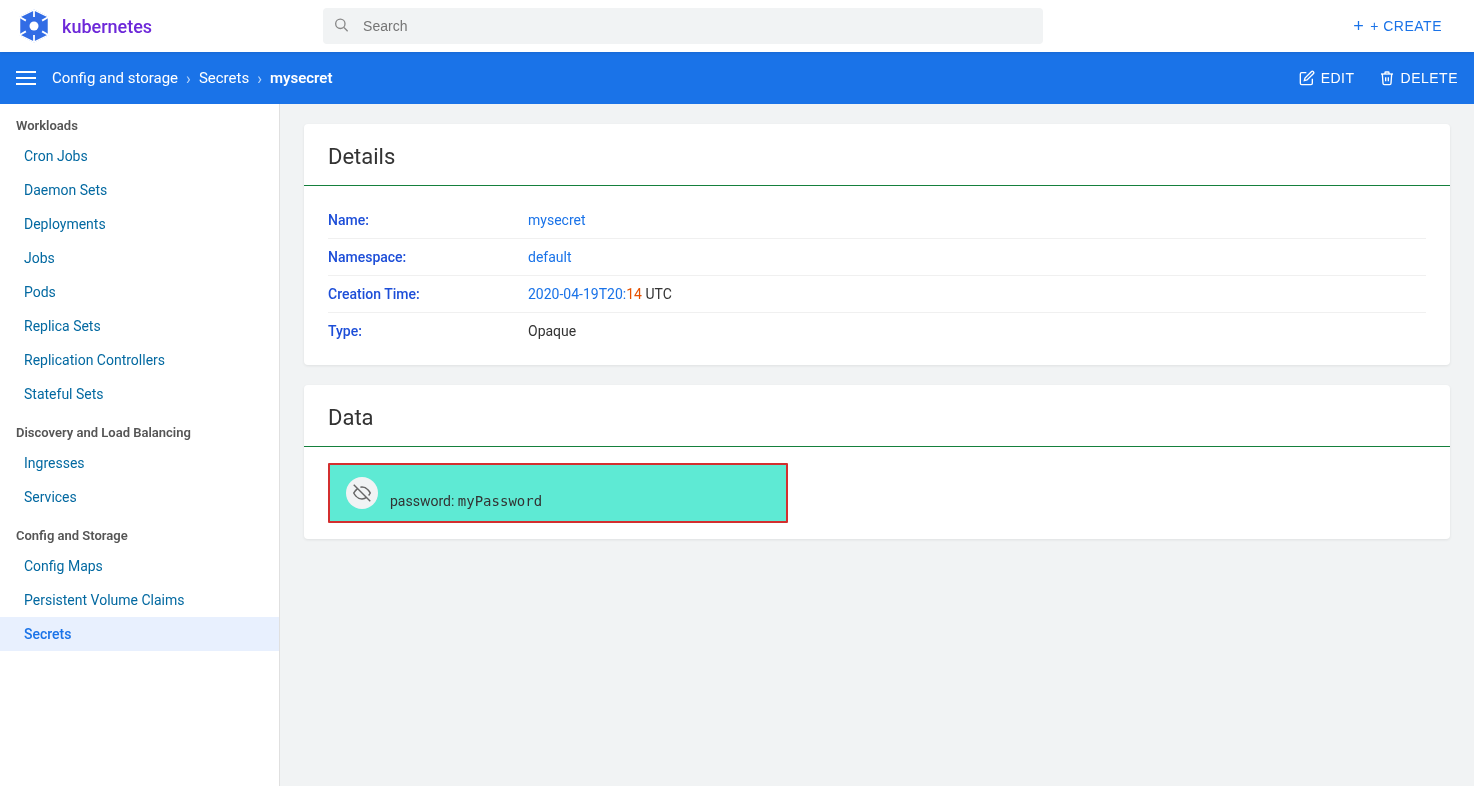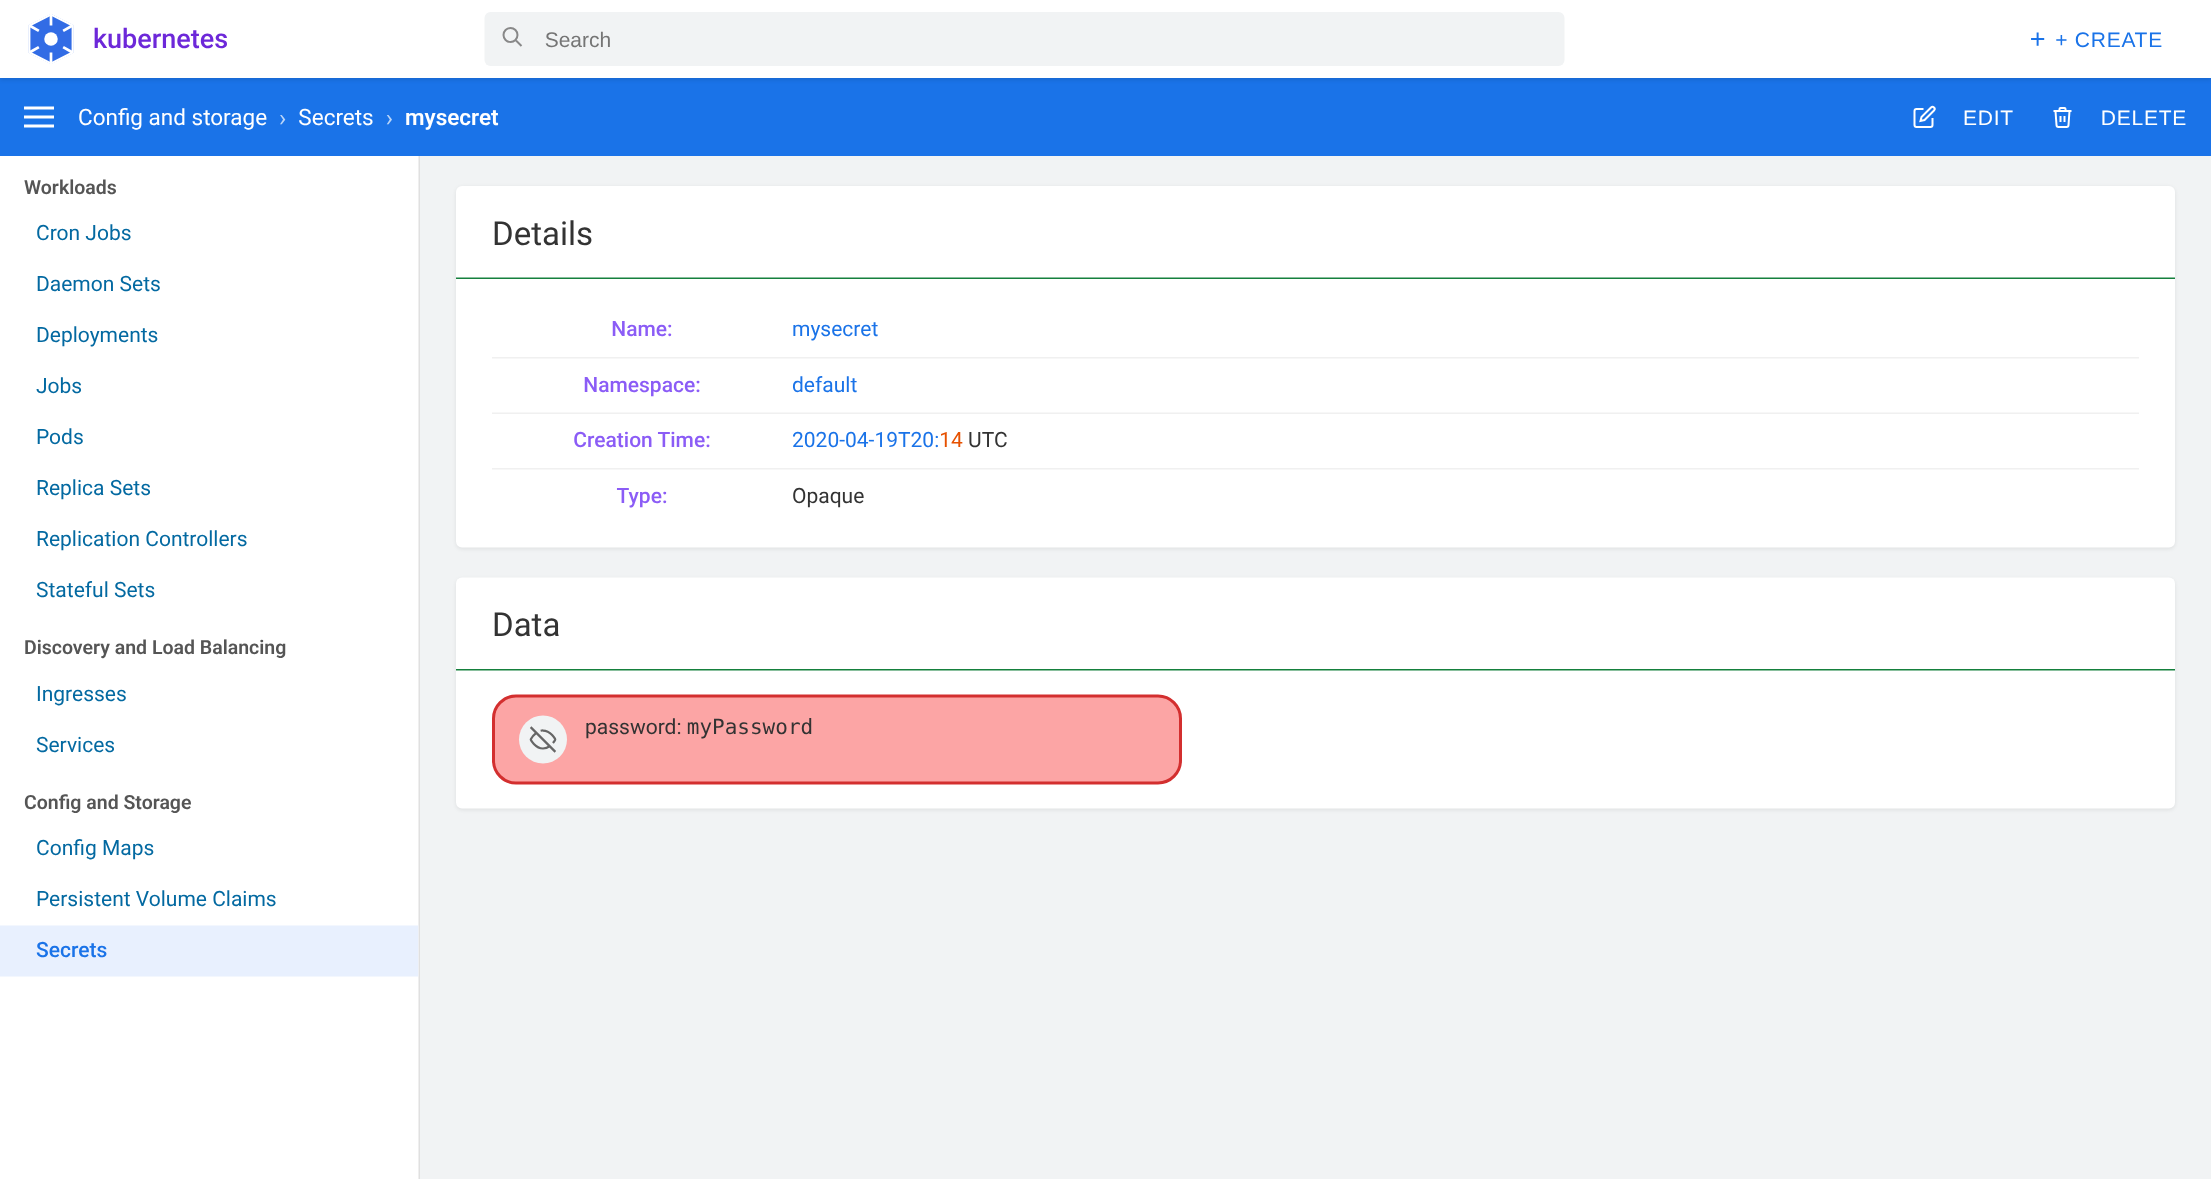--- a/index.html
+++ b/index.html
@@ -111,21 +111,21 @@
     }
     .breadcrumb-actions {
       margin-left: auto;
       display: flex;
       align-items: center;
       gap: 24px;
     }
     .action-btn {
       display: flex;
       align-items: center;
-      gap: 18px;
+      gap: 6px;
       background: none;
       border: none;
       color: #fff;
       cursor: pointer;
       font-size: 14px;
       font-weight: 500;
       letter-spacing: 0.5px;
     }
 
     
@@ -189,42 +189,41 @@
     }
     .detail-row {
       display: flex;
       padding: 10px 0;
       border-bottom: 1px solid #f0f0f0;
       align-items: flex-start;
     }
     .detail-row:last-child { border-bottom: none; }
     .detail-label {
       font-weight: 500;
-      color: #8b5cf6;
+      color: #1d4ed8;
       width: 200px;
       flex-shrink: 0;
-      text-align: center;
     }
     .detail-value {
       color: #333;
     }
     .detail-value.link-blue { color: #1a73e8; }
 
     
     .data-card-body {
       padding: 16px 24px;
     }
     .secret-data-item {
       display: flex;
-      align-items: flex-start;
+      align-items: flex-end;
       gap: 12px;
       border: 2px solid #d32f2f;
-      border-radius: 16px;
+      border-radius: 1px;
       padding: 12px 16px;
-      background: #fca5a5;
+      background: #5eead4;
       max-width: 460px;
     }
     .eye-off-icon {
       width: 32px;
       height: 32px;
       background: #f1f3f4;
       border-radius: 50%;
       display: flex;
       align-items: center;
       justify-content: center;

